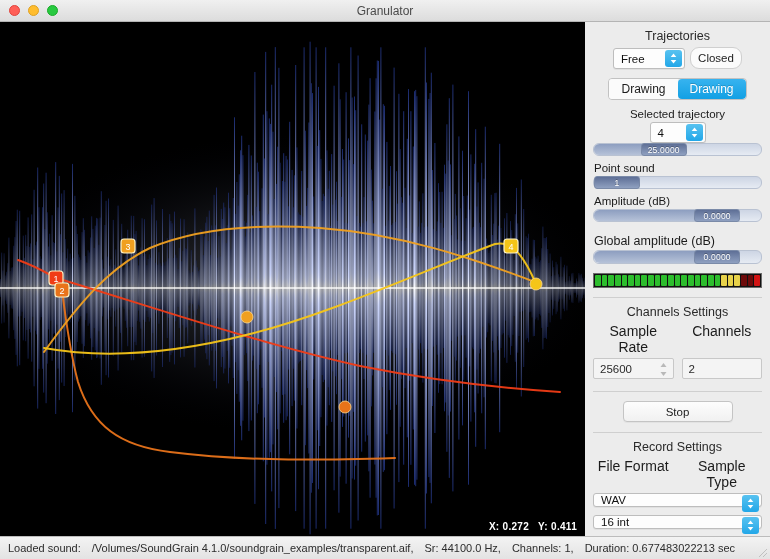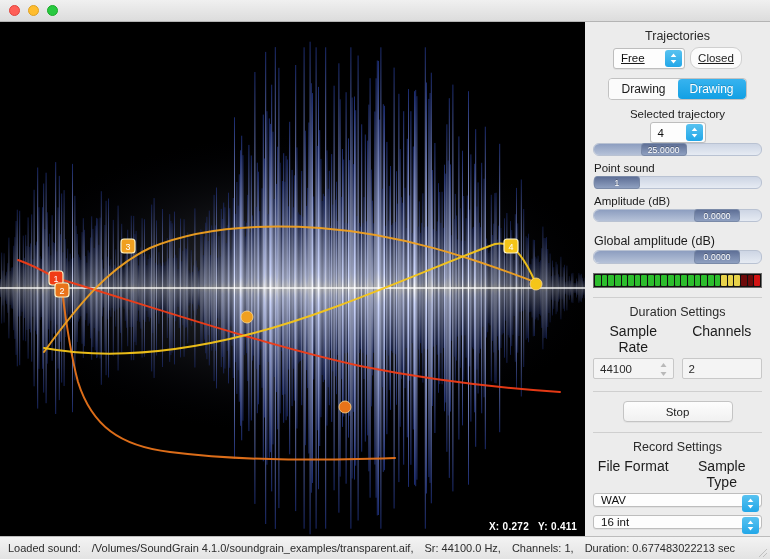--- a/index.html
+++ b/index.html
@@ -161,21 +161,21 @@
   }
   .seg.on {
     background: linear-gradient(#37b3ef, #12a0e4);
     color: #fff;
     border-radius: 4px;
     font-weight: normal;
     text-shadow: 0 -1px 0 rgba(0,0,0,.18);
   }
 
   
-  .free-closed { display: flex; align-items: center; gap: 5px; justify-content: center; text-decoration: underline; }
+  .free-closed { display: flex; align-items: flex-end; gap: 5px; justify-content: center; }
   .free-pop { width: 72px; }
   .closed-btn {
     height: 22px;
     min-width: 52px;
     background: #fbfbfb;
     border: 1px solid #cfcfcf;
     border-radius: 9px;
     display:flex; align-items:center; justify-content:center;
     font-size: 11.5px;
     color: #222;
@@ -267,20 +267,21 @@
 <body>
 
 <div id="app">
 
   <div class="titlebar">
     <div class="traffic">
       <span class="dot close"></span>
       <span class="dot min"></span>
       <span class="dot max"></span>
     </div>
+    <div class="win-title">Granulator</div>
   </div>
 
   <div class="body">
 
     <div class="canvas-wrap">
       <svg width="585" height="514" viewBox="0 0 585 514">
         <defs>
           <linearGradient id="wfg" x1="0" y1="0" x2="0" y2="1">
             <stop offset="0%" stop-color="#1a2a6e"></stop>
             <stop offset="46%" stop-color="#cfd9ff"></stop>
@@ -898,28 +899,28 @@
           <div class="cell" style="background: rgb(232, 210, 74);"></div>
           <div class="cell" style="background: rgb(232, 210, 74);"></div>
           <div class="cell" style="background: rgb(232, 210, 74);"></div>
           <div class="cell" style="background: rgb(109, 10, 10);"></div>
           <div class="cell" style="background: rgb(109, 10, 10);"></div>
           <div class="cell" style="background: rgb(210, 20, 20);"></div>
         </div>
 
       <div class="hr"></div>
 
-      <div class="sec-title">Duration Settings</div>
+      <div class="sec-title">Channels Settings</div>
       <div class="col2">
         <div class="center lbl">Sample Rate</div>
         <div class="center lbl">Channels</div>
       </div>
       <div class="col2" style="margin-top:3px;">
         <div class="textbox" style="position:relative;">
-          <span>44100</span>
+          <span>25600</span>
           <span class="stepper" style="position:absolute;right:4px;top:2px;">
             <svg width="9" height="15" viewBox="0 0 9 15">
               <path d="M4.5 1 L7.5 5 L1.5 5 Z" fill="#8a8a8a"></path>
               <path d="M4.5 14 L1.5 10 L7.5 10 Z" fill="#8a8a8a"></path>
             </svg>
           </span>
         </div>
         <div class="textbox">
           <span>2</span>
         </div>

